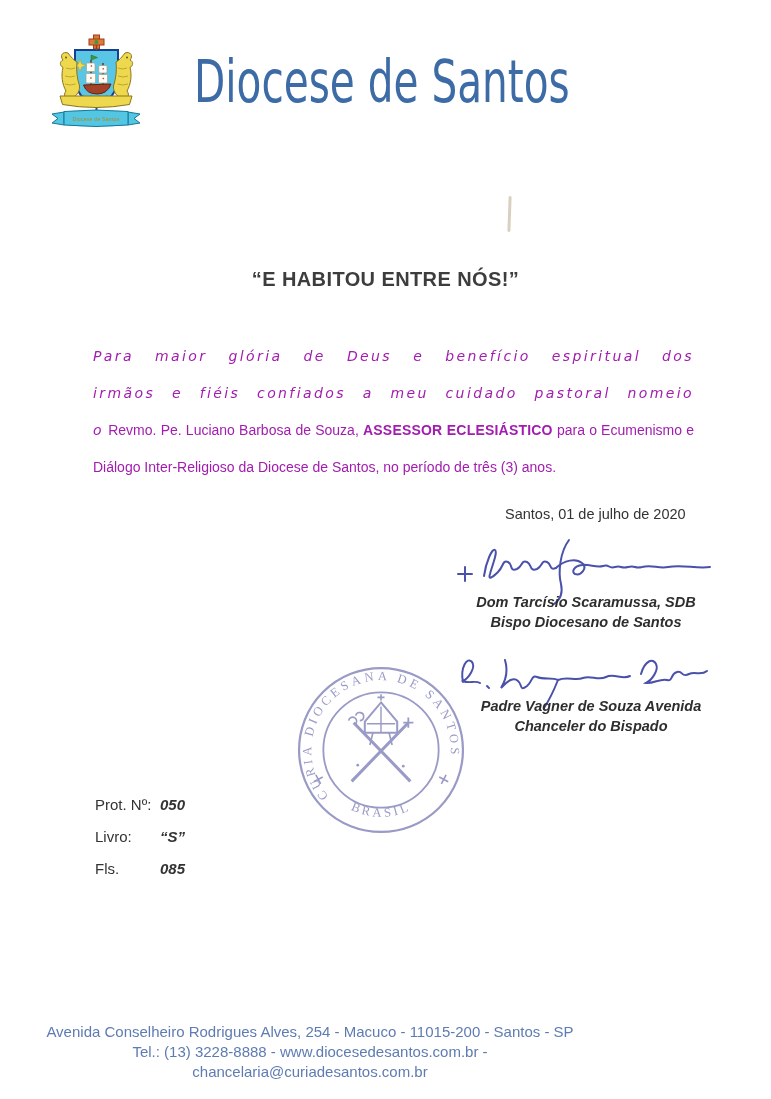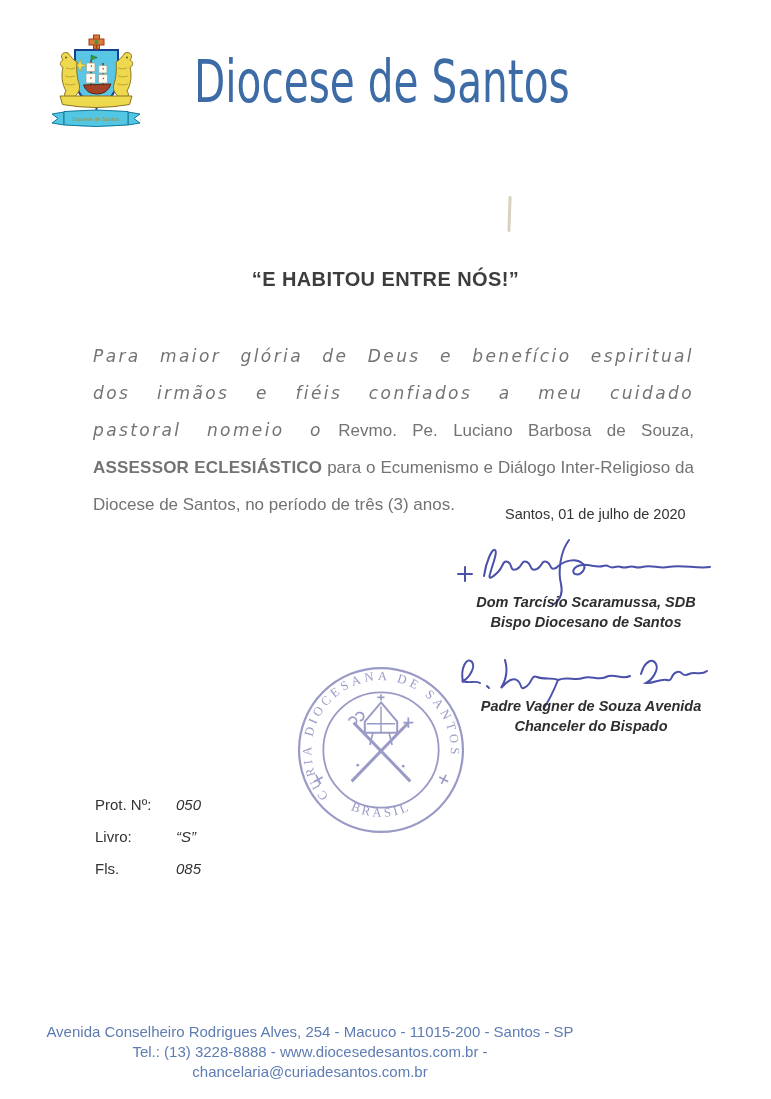--- a/index.html
+++ b/index.html
@@ -28,22 +28,22 @@
     transform: rotate(2deg); border-radius: 2px;
   }
   
   .quote-title {
     position: absolute; left: 0; top: 268px; width: 771px;
     text-align: center; font-size: 20px; font-weight: bold;
     letter-spacing: 0.4px; color: #3d3d3d;
   }
   .body-par {
     position: absolute; left: 93px; top: 338px; width: 601px;
-    font-size: 17px; line-height: 37px; text-align: justify;
-    color: #737373;
+    font-size: 14px; line-height: 37px; text-align: justify;
+    color: #a21caf;
   }
   .body-par .lead {
     font-family: "DejaVu Sans", sans-serif;
     font-style: italic; font-weight: 500;
     letter-spacing: 2.4px; word-spacing: 7px;
   }
   .body-par b { letter-spacing: 0.2px; }
   .dateline {
     position: absolute; left: 505px; top: 506px;
     font-size: 14.5px; color: #333;
@@ -59,21 +59,21 @@
   .sig2 .sig-text { margin-top: -10px; }
   
   .stamp { position: absolute; left: 295px; top: 664px; width: 172px; height: 172px; opacity: .92; }
   .stamp text { font-family: "Liberation Serif", serif; fill: #9192c1; }
   .ring-text   { font-size: 12.5px; letter-spacing: 3.6px; }
   .bottom-text { font-size: 12.5px; letter-spacing: 3px; }
   
   .prot { position: absolute; left: 95px; top: 796px; font-size: 15px; color: #333; }
   .prot-row { display: flex; margin-bottom: 14px; line-height: 18px; align-items: flex-end; }
   .prot-label { width: 65px; }
-  .prot-value { font-weight: normal; font-style: italic; margin-left: 16px; }
+  .prot-value { font-weight: bold; font-style: italic; margin-left: 0px; }
   
   .footer {
     position: absolute; left: 0; top: 1022px; width: 620px;
     text-align: center; font-size: 15px; line-height: 20px;
     color: #5e7cb2;
   }
 </style>
 </head>
 <body>
 

